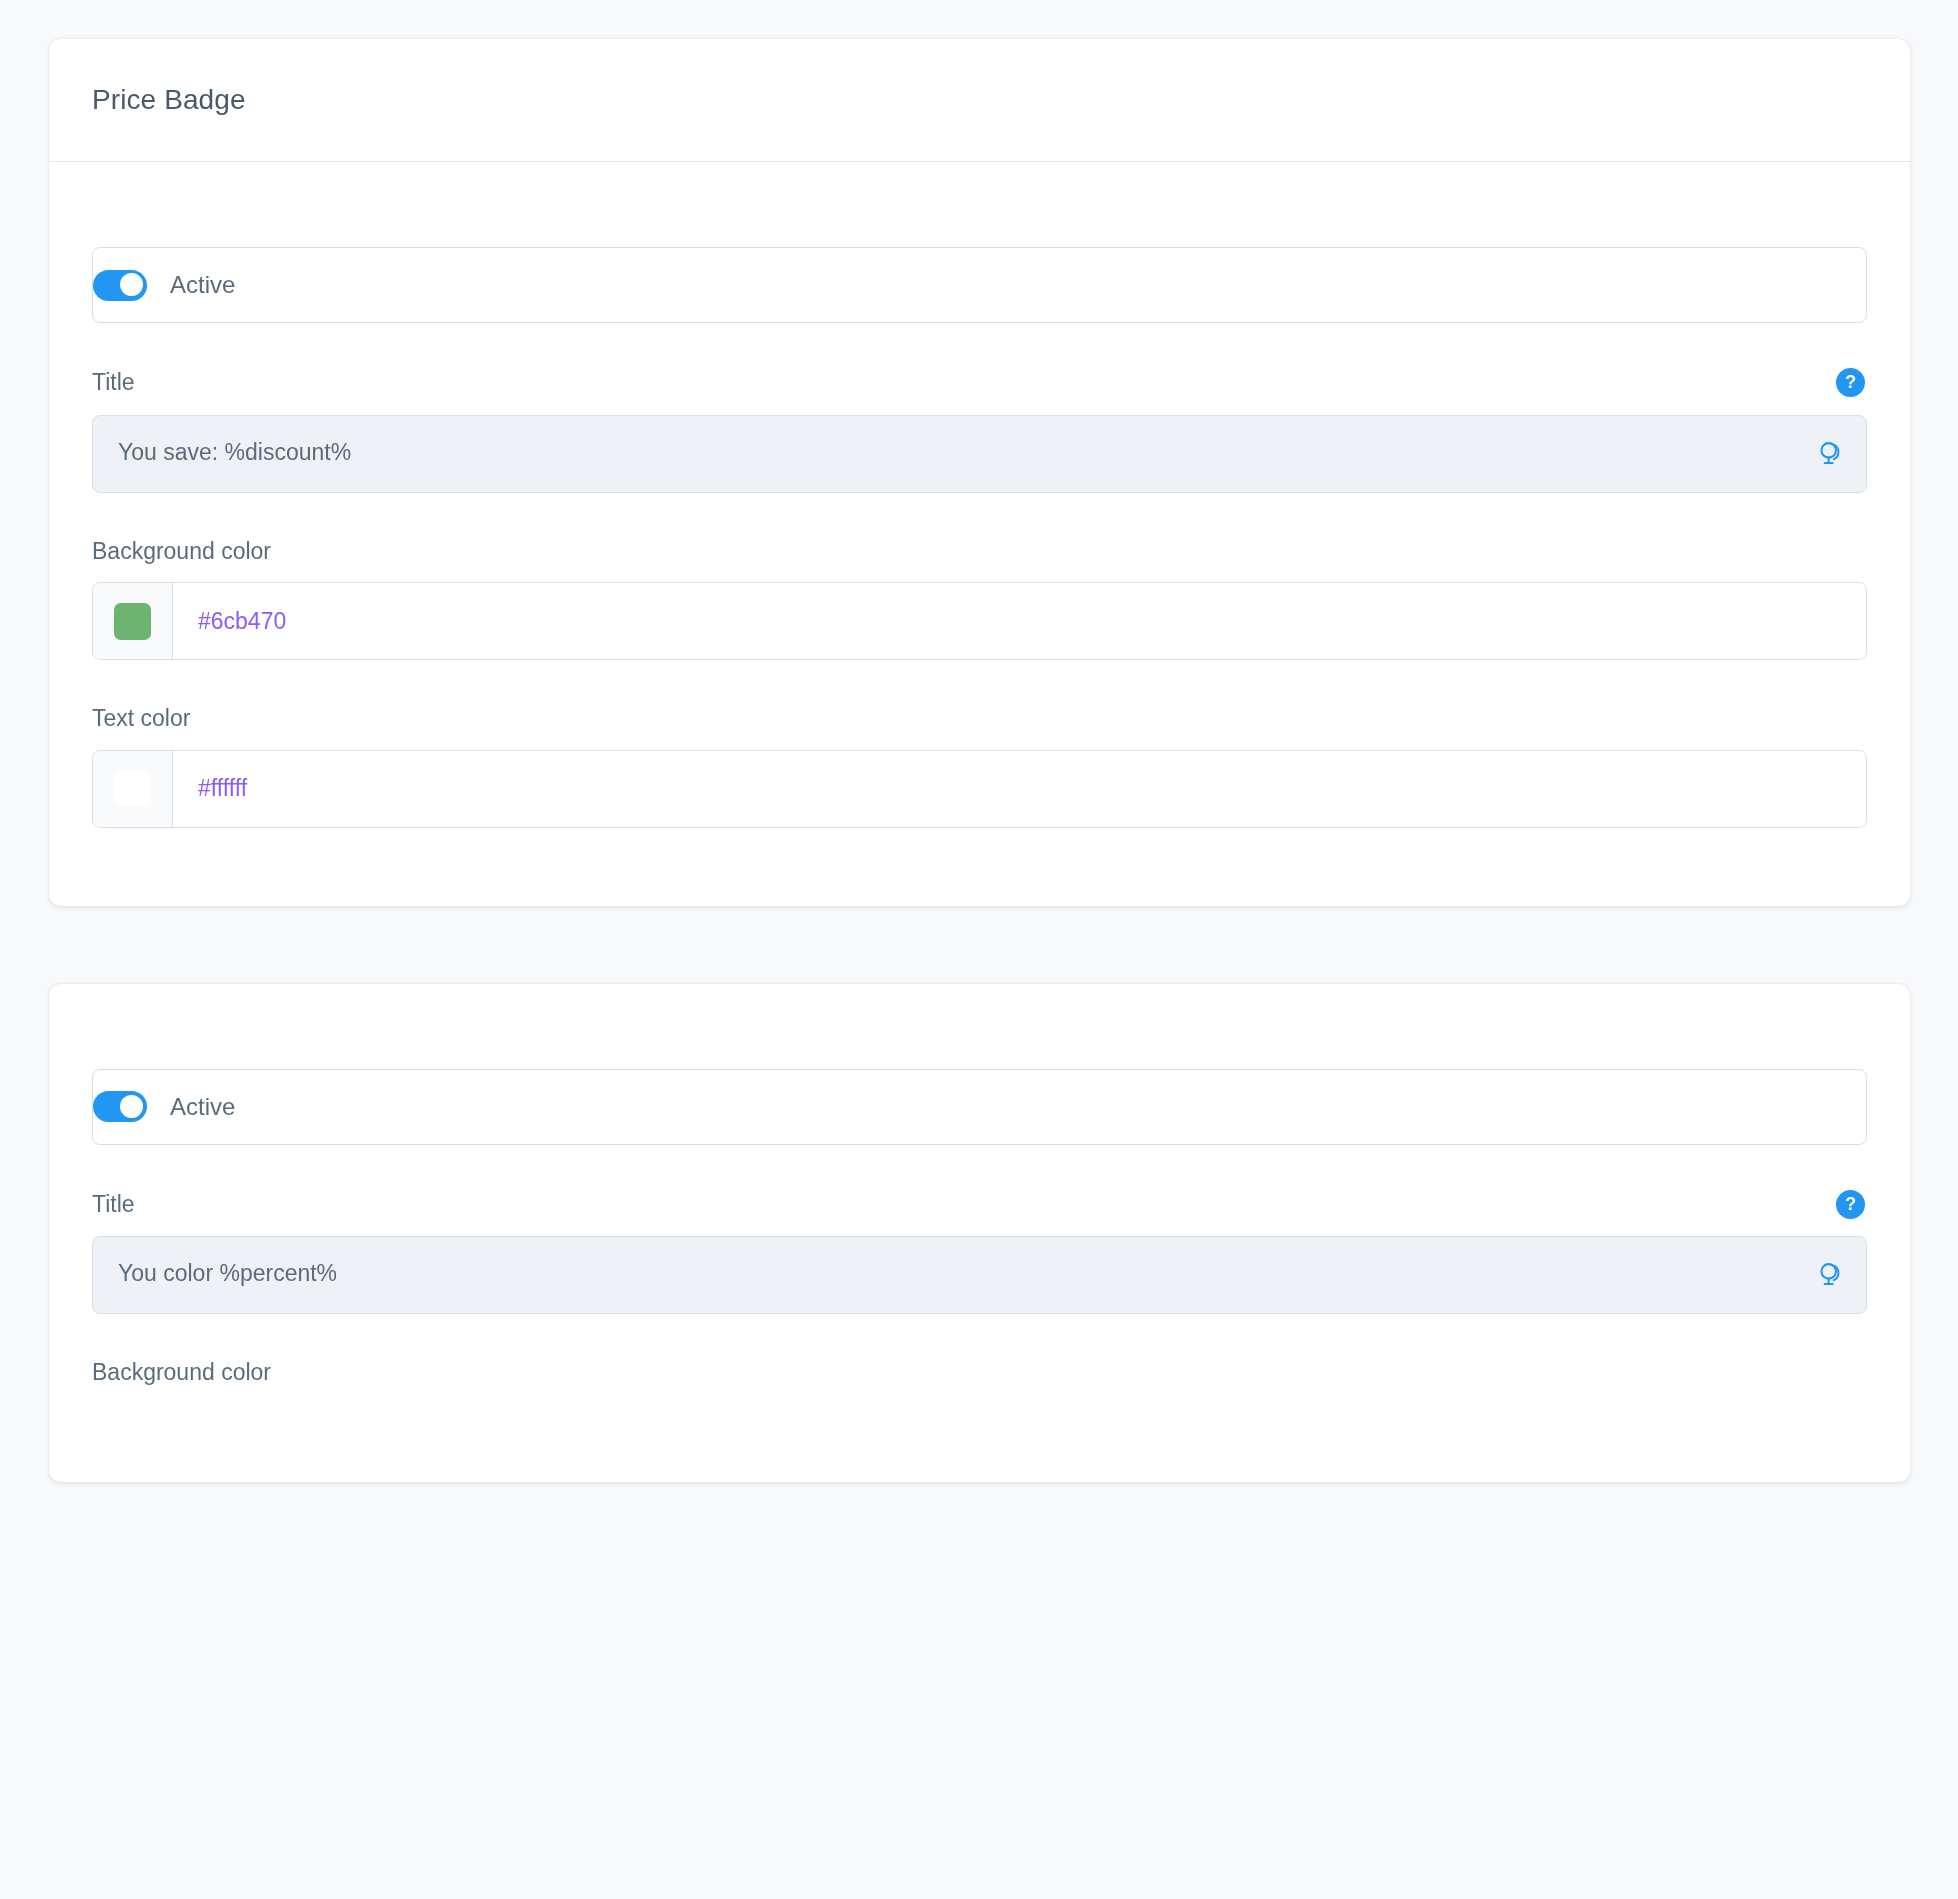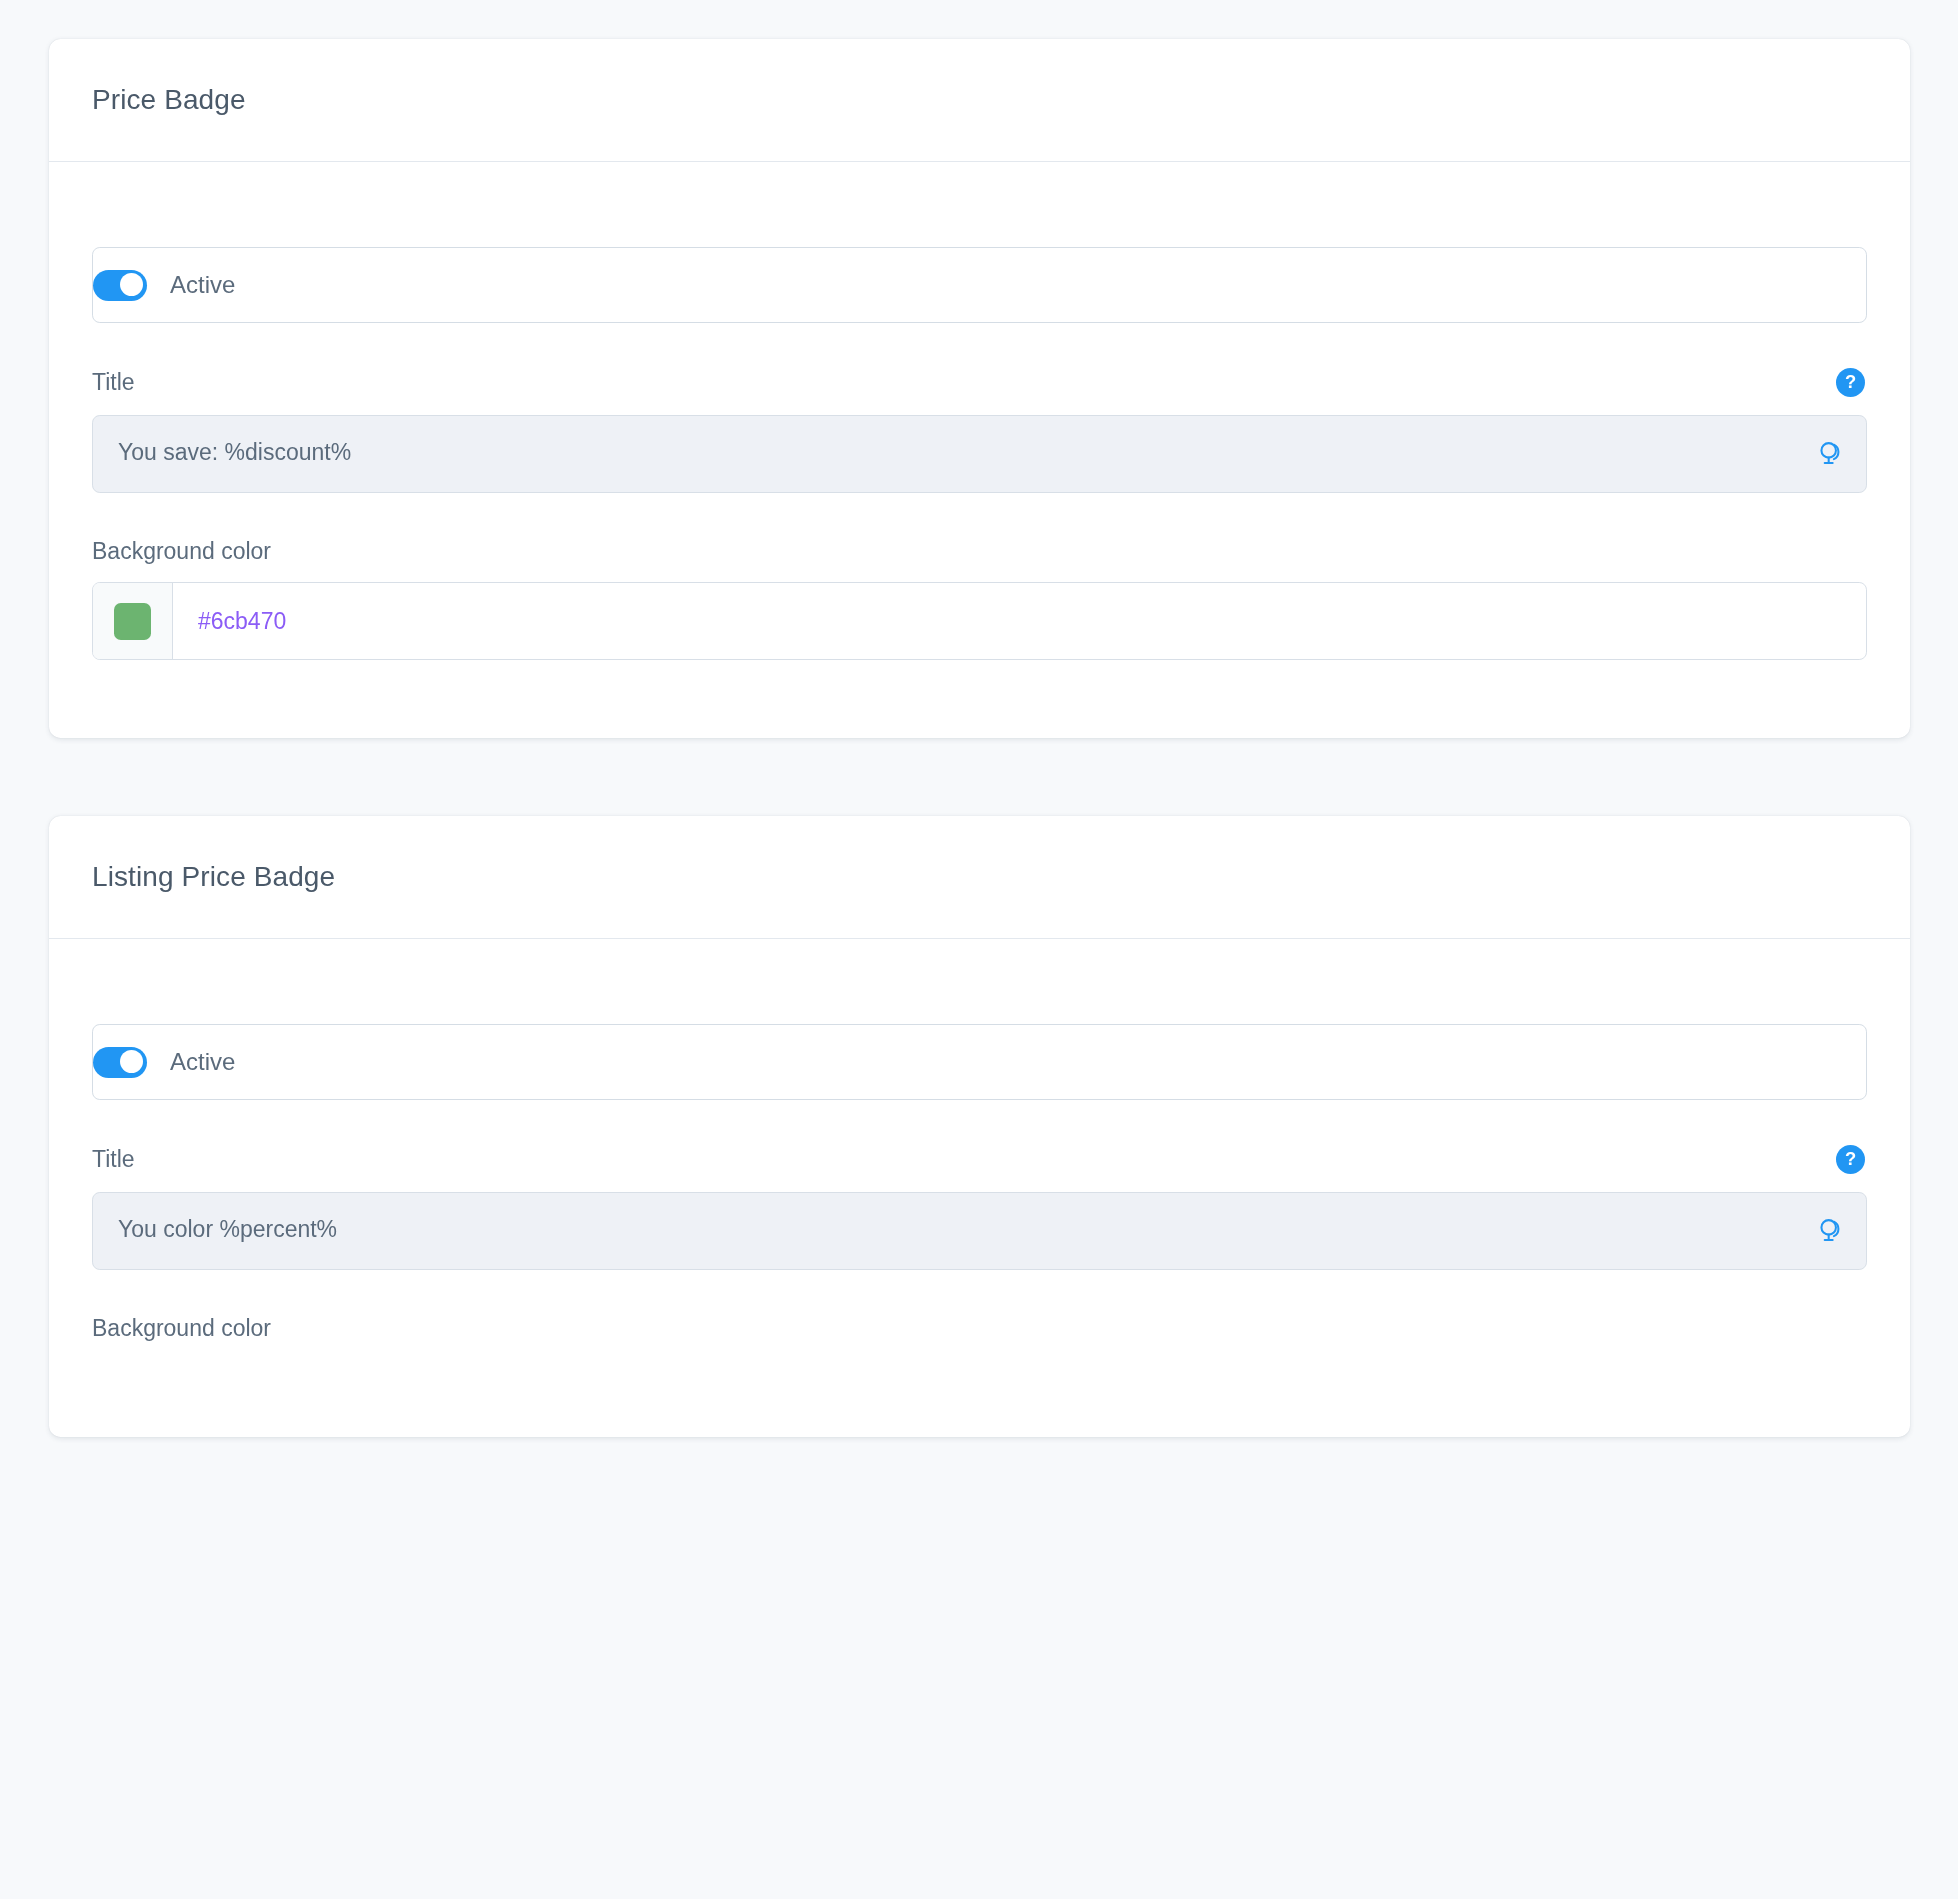--- a/index.html
+++ b/index.html
@@ -215,29 +215,37 @@
           <span class="field-label">Background color</span>
         </div>
         <div class="input-color">
           <span class="color-prepend">
             <span class="swatch" style="background: rgb(108, 180, 112);"></span>
           </span>
           <span class="color-value">#6cb470</span>
         </div>
       </div>
 
+      <div class="field-group">
+        <div class="field-label-row">
+          <span class="field-label">Text color</span>
+        </div>
+        <div class="input-color">
+          <span class="color-prepend">
+            <span class="swatch" style="background: rgb(255, 255, 255);"></span>
+          </span>
+          <span class="color-value">#ffffff</span>
+        </div>
+      </div>
 
     </div>
   </div>
 
   <div class="card">
 
-    <div class="card-header">
-      <span class="card-title">Listing Price Badge</span>
-    </div>
 
     <div class="card-body">
 
       <div class="toggle-box">
         <span class="toggle">
           <span class="knob"></span>
         </span>
         <span class="toggle-label">Active</span>
       </div>
 

